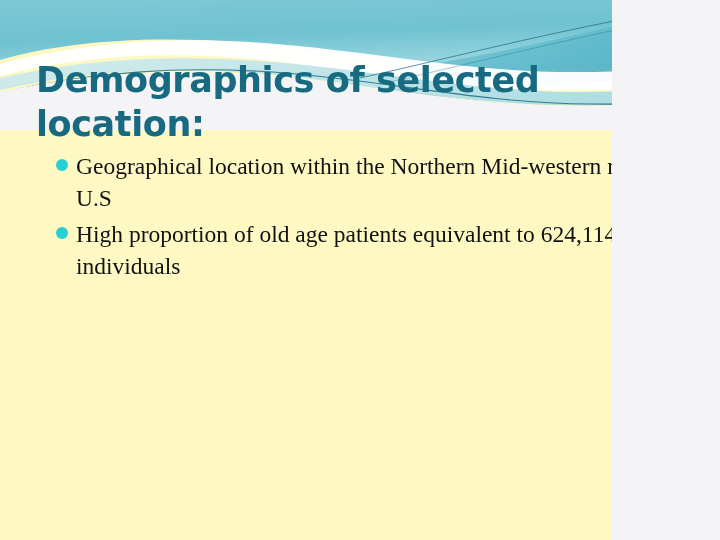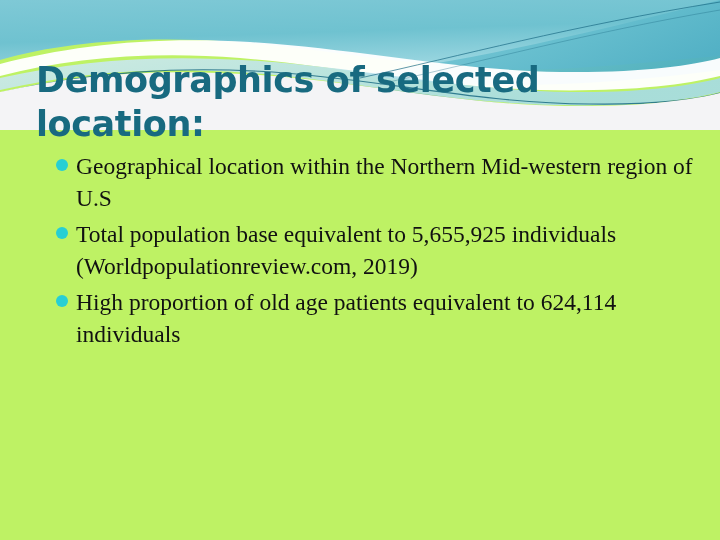--- a/index.html
+++ b/index.html
@@ -9,23 +9,23 @@
   body {
     width: 720px;
     height: 540px;
     overflow: hidden;
     background: #f4f4f6;
     font-family: "Liberation Serif", serif;
   }
 
   #slide {
     position: relative;
-    width: 720px;
+    width: 612px;
     height: 540px;
-    background: #bef264;
+    background: #fef9c3;
     overflow: hidden;
   }
 
   
   #banner {
     position: absolute;
     top: 0;
     left: 0;
     width: 720px;
     height: 130px;
@@ -149,24 +149,20 @@
     <h1 class="slide-title">Demographics of selected location:</h1>
   </div>
 
   <div id="body-block">
 
     <div class="bullet-item">
       <span class="bullet-dot"></span>
       <span class="bullet-text">Geographical location within the Northern Mid-western region of U.S</span>
     </div>
 
-    <div class="bullet-item">
-      <span class="bullet-dot"></span>
-      <span class="bullet-text">Total population base equivalent to 5,655,925 individuals (Worldpopulationreview.com, 2019)</span>
-    </div>
 
     <div class="bullet-item">
       <span class="bullet-dot"></span>
       <span class="bullet-text">High proportion of old age patients equivalent to 624,114 individuals</span>
     </div>
 
   </div>
 
 </div>
 

